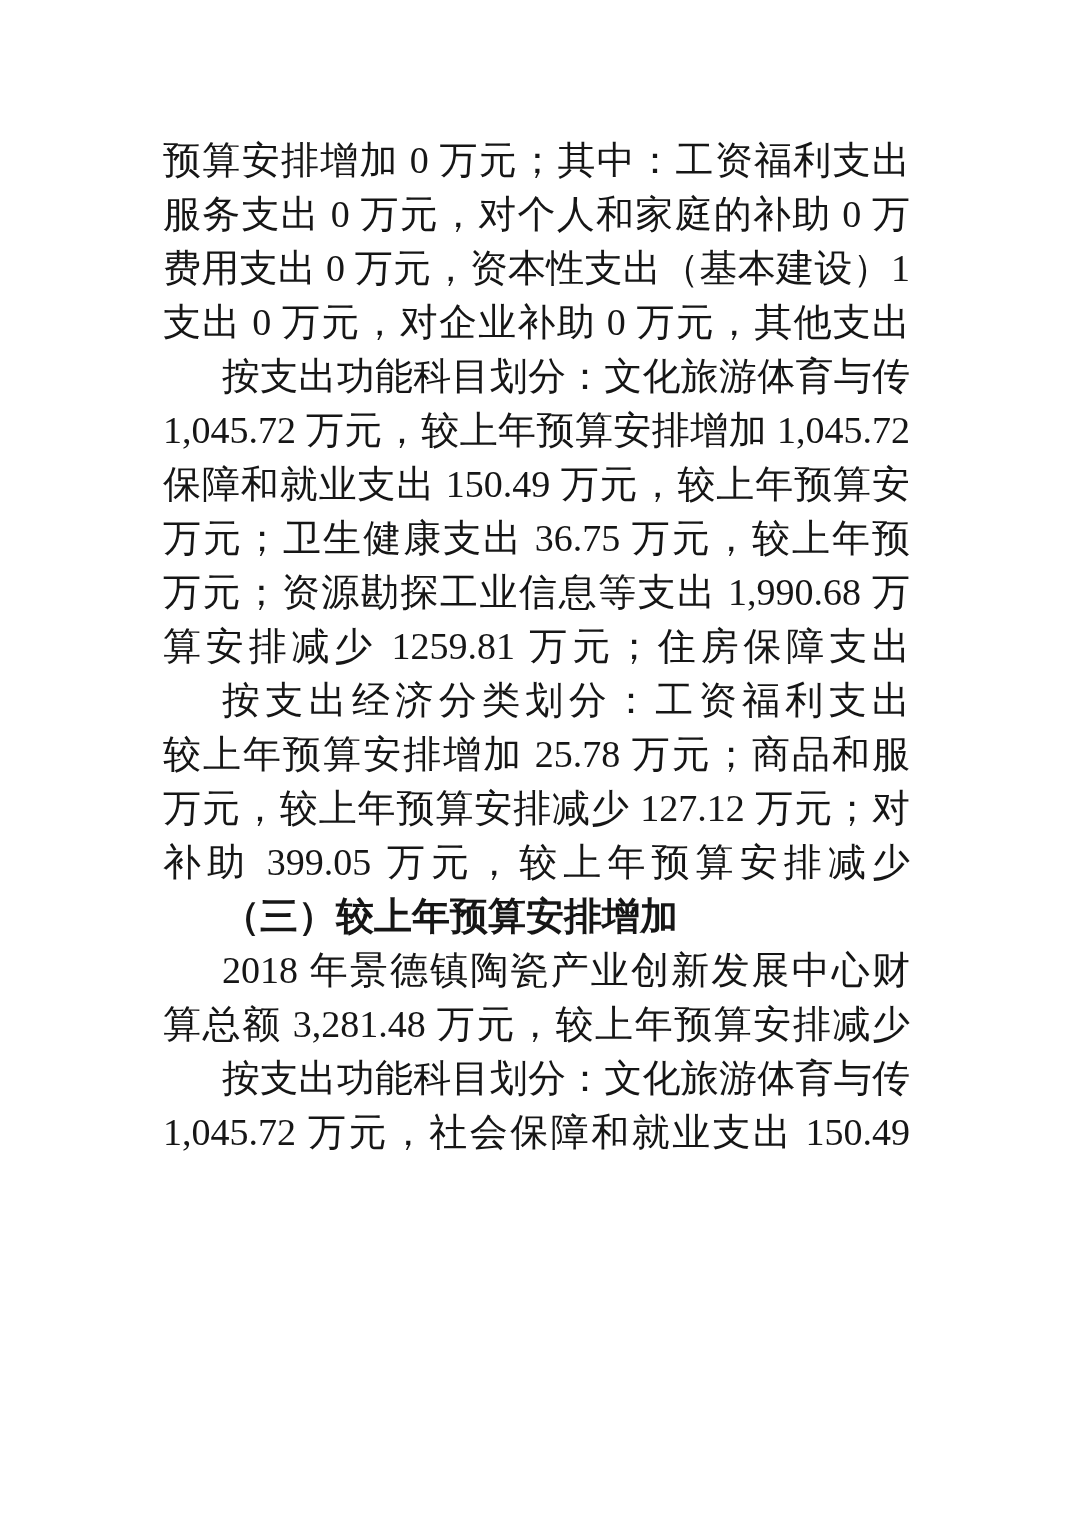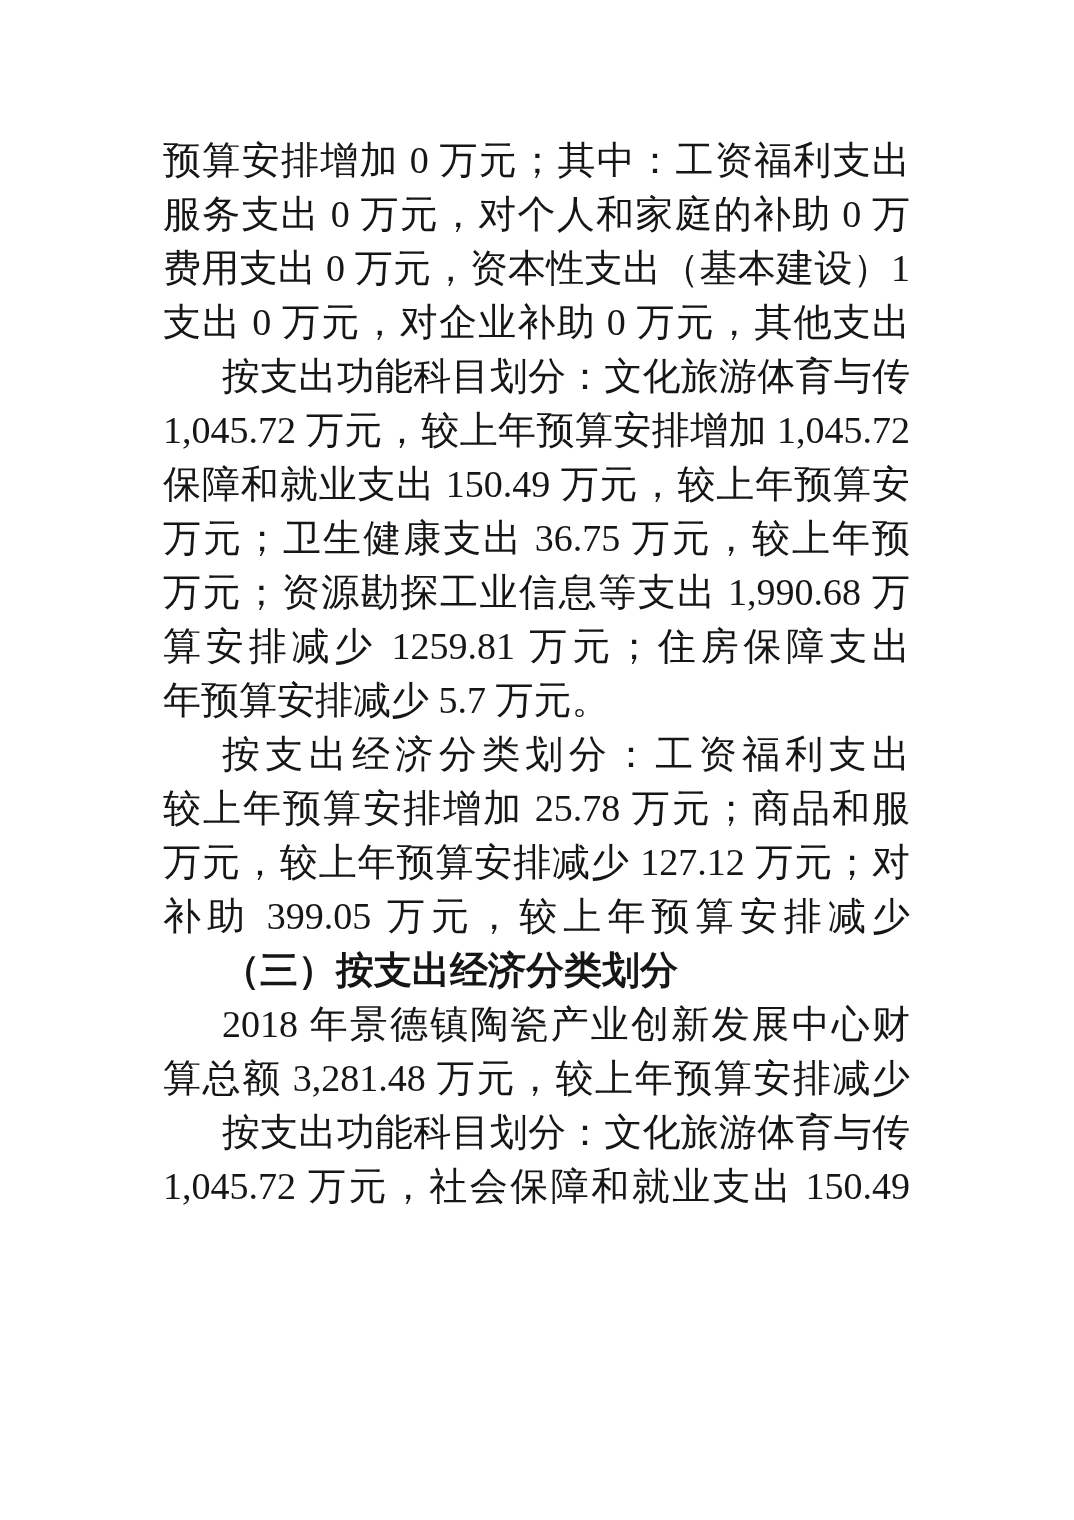--- a/index.html
+++ b/index.html
@@ -54,24 +54,23 @@
       <div class="line">预算安排增加 0 万元；其中：工资福利支出 0 万元，商品和</div>
       <div class="line">服务支出 0 万元，对个人和家庭的补助 0 万元，债务利息及</div>
       <div class="line">费用支出 0 万元，资本性支出（基本建设）1 万元，资本性</div>
       <div class="line para-end">支出 0 万元，对企业补助 0 万元，其他支出 0 万元。</div>
       <div class="line indent">按支出功能科目划分：文化旅游体育与传媒支出</div>
       <div class="line">1,045.72 万元，较上年预算安排增加 1,045.72 万元；社会</div>
       <div class="line">保障和就业支出 150.49 万元，较上年预算安排增加 37.86</div>
       <div class="line">万元；卫生健康支出 36.75 万元，较上年预算安排减少 1.75</div>
       <div class="line">万元；资源勘探工业信息等支出 1,990.68 万元，较上年预</div>
       <div class="line">算安排减少 1259.81 万元；住房保障支出 57.83 万元，较上</div>
-      <div class="line para-end">年预算安排减少 5.7 万元。</div>
       <div class="line indent">按支出经济分类划分：工资福利支出 2,370.84 万元，</div>
       <div class="line">较上年预算安排增加 25.78 万元；商品和服务支出 511.59</div>
       <div class="line">万元，较上年预算安排减少 127.12 万元；对个人和家庭的</div>
       <div class="line para-end">补助 399.05 万元，较上年预算安排减少 98.21 万元。</div>
-      <div class="line heading indent para-end">（三）按支出经济分类划分</div>
+      <div class="line heading indent para-end">（三）较上年预算安排增加</div>
       <div class="line indent">2018 年景德镇陶瓷产业创新发展中心财政拨款支出预</div>
       <div class="line para-end">算总额 3,281.48 万元，较上年预算安排减少 183.67 万元；</div>
       <div class="line indent">按支出功能科目划分：文化旅游体育与传媒支出</div>
       <div class="line">1,045.72 万元，社会保障和就业支出 150.49 万元，卫生健</div>
     </div>
 </div>
 
 </body></html>

